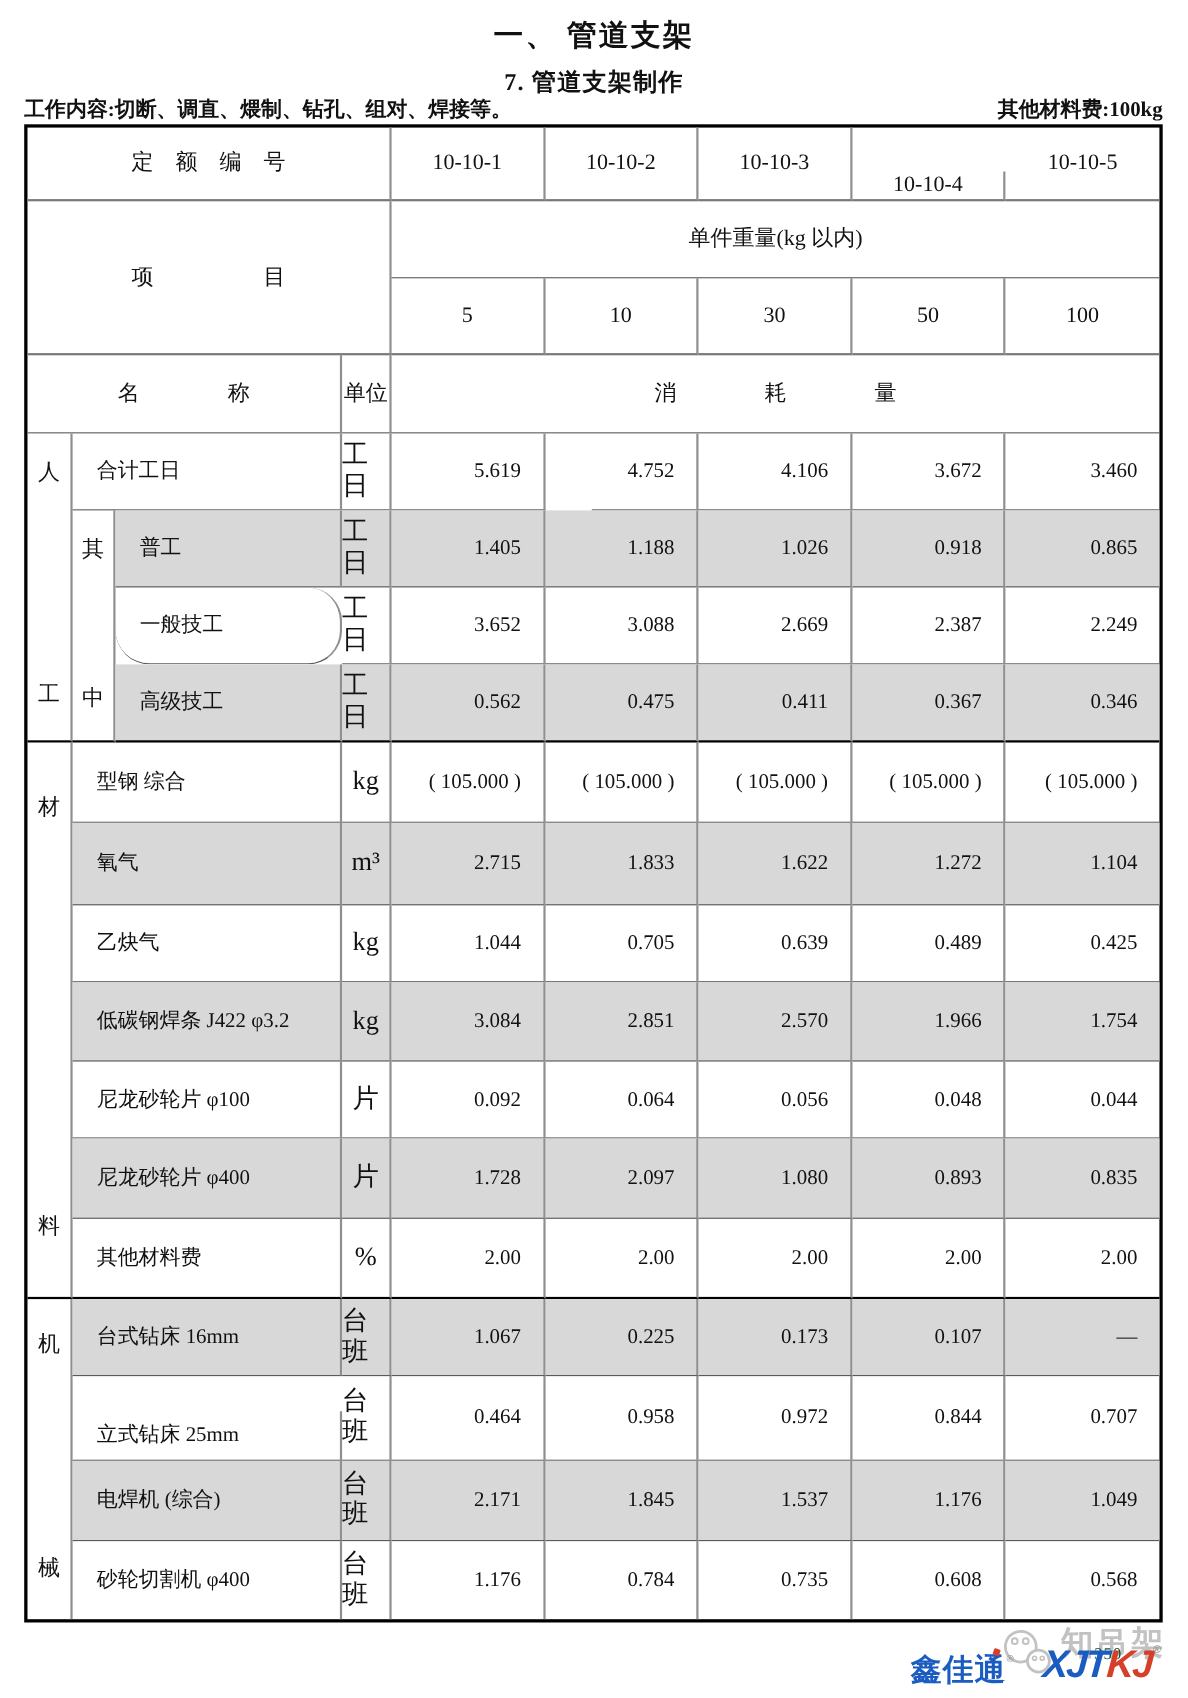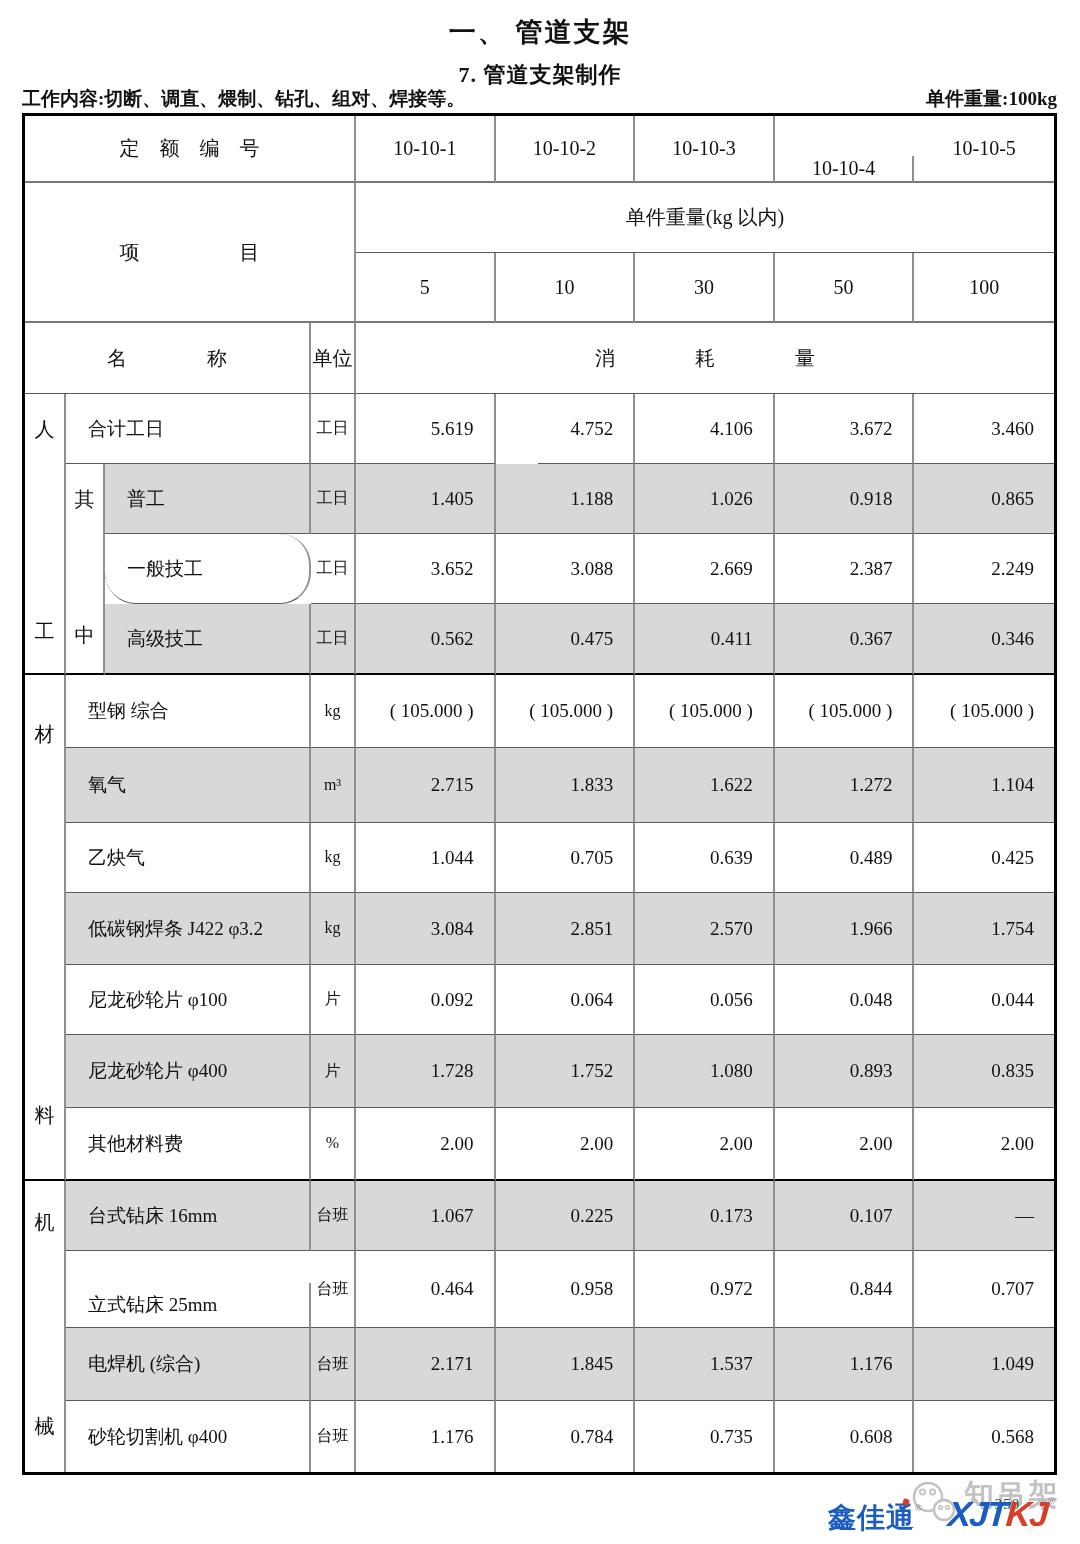--- a/index.html
+++ b/index.html
@@ -30,21 +30,21 @@
     border:3px solid #000;background:#fff;
   }
   .cell{
     display:flex;align-items:center;box-sizing:border-box;
     border-right:2px solid #8f8f8f;border-bottom:1px solid #5a5a5a;
     font-size:20px;background:transparent;line-height:1.15;
   }
   .ctr{justify-content:center;text-align:center;}
   .val{justify-content:flex-end;padding-right:20px;font-size:19px;}
   .name{padding-left:22px;font-size:19px;}
-  .unit{justify-content:center;font-size:16px;}
+  .unit{justify-content:center;font-size:24px;}
   .shaded{background:#d8d8d8;}
   .noR{border-right:none;}
   .noB{border-bottom:none;}
   .secEnd{border-bottom:2px solid #000;}
   .hdrEnd{border-bottom:2px solid #787878;}
   .vstack{flex-direction:column;justify-content:space-between;align-items:center;}
   .grp-s0{padding-top:24px;padding-bottom:30px;}
   .grp-s1{padding-top:48px;padding-bottom:52px;}
   .grp-s2{padding-top:30px;padding-bottom:34px;}
   .sub-s0{padding-top:24px;padding-bottom:26px;}
@@ -74,21 +74,21 @@
   }
   .logo-en .reg{font-size:10px;vertical-align:top;letter-spacing:0;}
 </style>
 </head>
 <body>
 
 <div class="doc-title">一、 管道支架</div>
 <div class="doc-subtitle">7. 管道支架制作</div>
 <div class="meta-row">
   <span class="work-content">工作内容:切断、调直、煨制、钻孔、组对、焊接等。</span>
-  <span class="unit-note">单件重量:100kg</span>
+  <span class="unit-note">其他材料费:100kg</span>
 </div>
 
 <div class="table-grid" id="grid">
 
   <div class="cell ctr hdrEnd" style="grid-column:1 / span 4;grid-row:1;">定　额　编　号</div>
   <div class="cell ctr hdrEnd" style="grid-column:5;grid-row:1;">10-10-1</div>
   <div class="cell ctr hdrEnd" style="grid-column:6;grid-row:1;">10-10-2</div>
   <div class="cell ctr hdrEnd" style="grid-column:7;grid-row:1;">10-10-3</div>
   <div class="cell ctr hdrEnd" style="grid-column:8;grid-row:1;margin-top:40px;">10-10-4</div>
   <div class="cell ctr hdrEnd noR" style="grid-column:9;grid-row:1;">10-10-5</div>
@@ -176,21 +176,21 @@
     <div class="cell name" style="grid-area: 13 / 2 / auto / span 2;">尼龙砂轮片 φ100</div>
     <div class="cell unit" style="grid-area: 13 / 4;">片</div>
     <div class="cell val" style="grid-area: 13 / 5;">0.092</div>
     <div class="cell val" style="grid-area: 13 / 6;">0.064</div>
     <div class="cell val" style="grid-area: 13 / 7;">0.056</div>
     <div class="cell val" style="grid-area: 13 / 8;">0.048</div>
     <div class="cell val noR" style="grid-area: 13 / 9;">0.044</div>
     <div class="cell name shaded" style="grid-area: 14 / 2 / auto / span 2;">尼龙砂轮片 φ400</div>
     <div class="cell unit shaded" style="grid-area: 14 / 4;">片</div>
     <div class="cell val shaded" style="grid-area: 14 / 5;">1.728</div>
-    <div class="cell val shaded" style="grid-area: 14 / 6;">1.752</div>
+    <div class="cell val shaded" style="grid-area: 14 / 6;">2.097</div>
     <div class="cell val shaded" style="grid-area: 14 / 7;">1.080</div>
     <div class="cell val shaded" style="grid-area: 14 / 8;">0.893</div>
     <div class="cell val shaded noR" style="grid-area: 14 / 9;">0.835</div>
     <div class="cell name secEnd" style="grid-area: 15 / 2 / auto / span 2;">其他材料费</div>
     <div class="cell unit secEnd" style="grid-area: 15 / 4;">%</div>
     <div class="cell val secEnd" style="grid-area: 15 / 5;">2.00</div>
     <div class="cell val secEnd" style="grid-area: 15 / 6;">2.00</div>
     <div class="cell val secEnd" style="grid-area: 15 / 7;">2.00</div>
     <div class="cell val secEnd" style="grid-area: 15 / 8;">2.00</div>
     <div class="cell val secEnd noR" style="grid-area: 15 / 9;">2.00</div>

